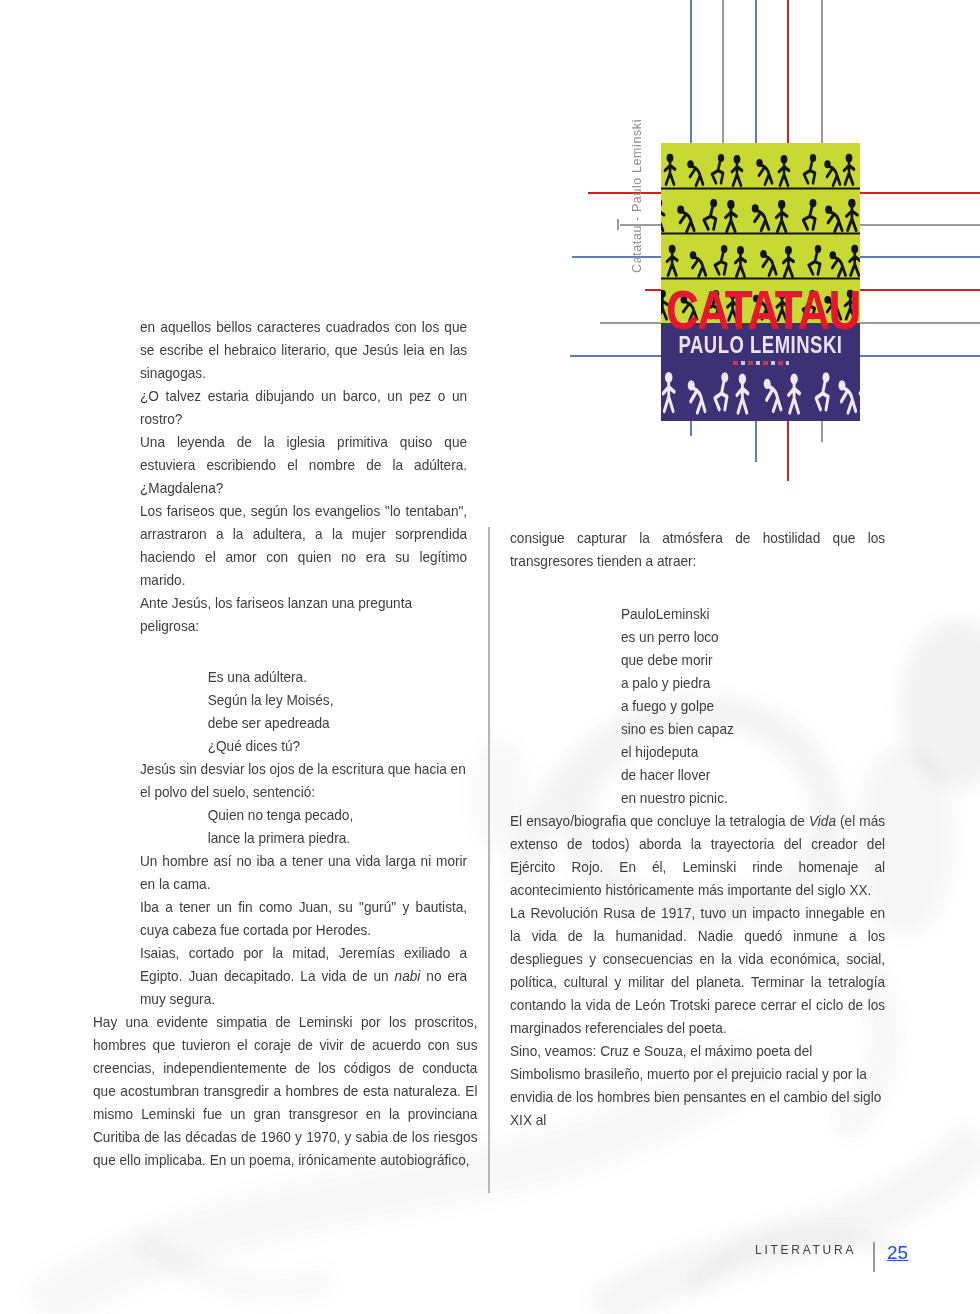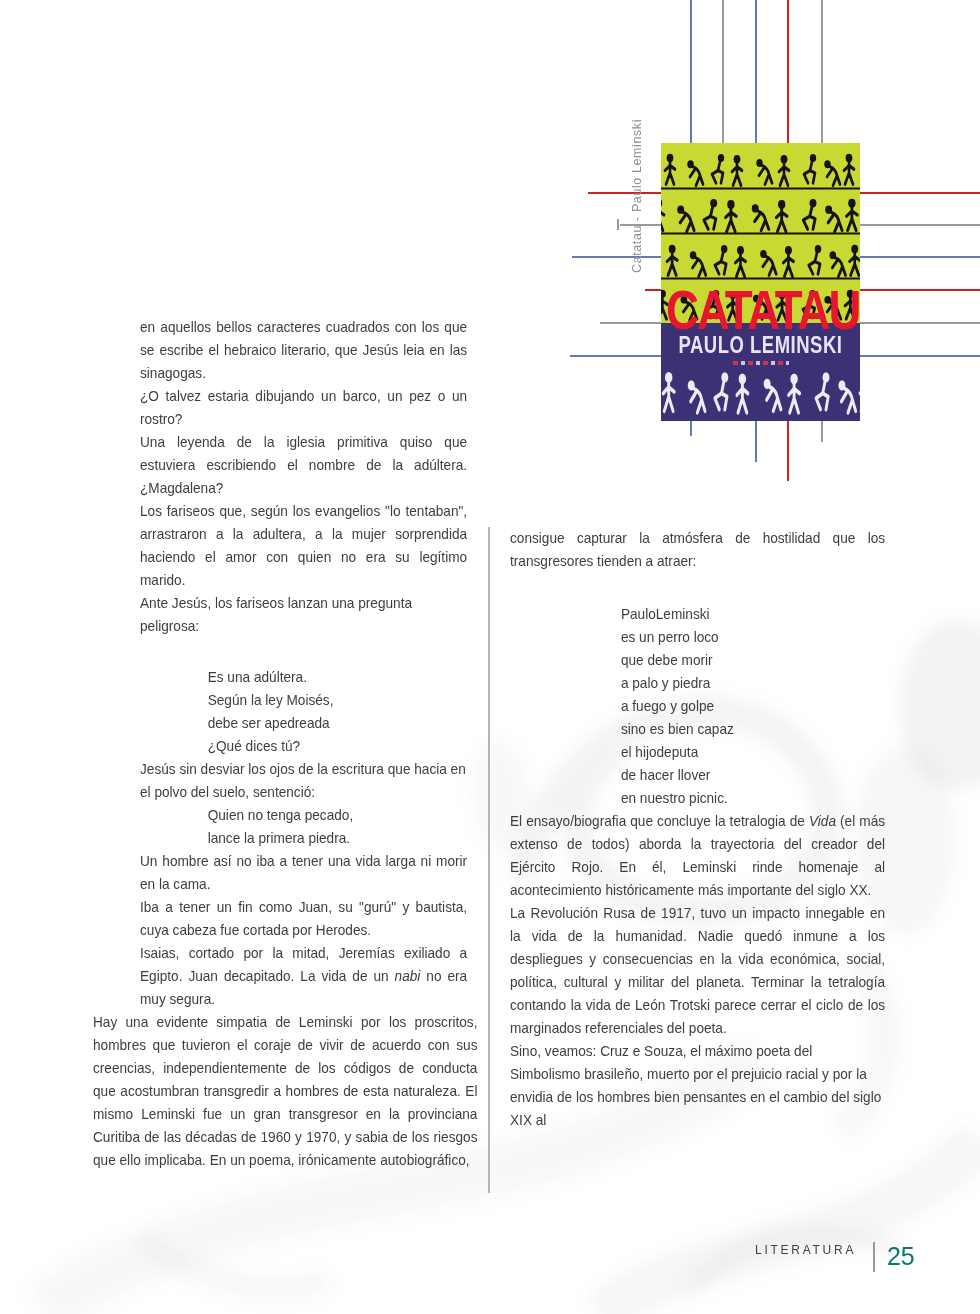--- a/index.html
+++ b/index.html
@@ -62,21 +62,21 @@
   .gap24{margin-top:24px;}
   .gap22{margin-top:22px;}
   .gap30{margin-top:30px;}
   .it{font-style:italic;}
   
   #col-divider{position:absolute;left:488px;top:527px;width:1.5px;height:666px;background:#b5b5b5;z-index:2;}
   
   #footer{position:absolute;left:755px;top:1242px;z-index:3;display:flex;}
   #footer-section{font-size:13px;letter-spacing:3px;color:#3f3f3f;transform:scaleX(0.92);transform-origin:left center;}
   #footer-bar{width:2px;height:30px;background:#9a9a9a;margin-left:8px;margin-right:12px;}
-  #footer-page{font-size:25px;color:#0f766e;}
+  #footer-page{font-size:19px;color:#1d4ed8;text-decoration:underline;}
 </style>
 </head>
 <body>
 
 <div id="page">
 
   <svg id="watermark" width="980" height="1314">
     <defs>
         <filter id="soft" x="-50%" y="-50%" width="200%" height="200%">
           <feGaussianBlur stdDeviation="8"></feGaussianBlur>

